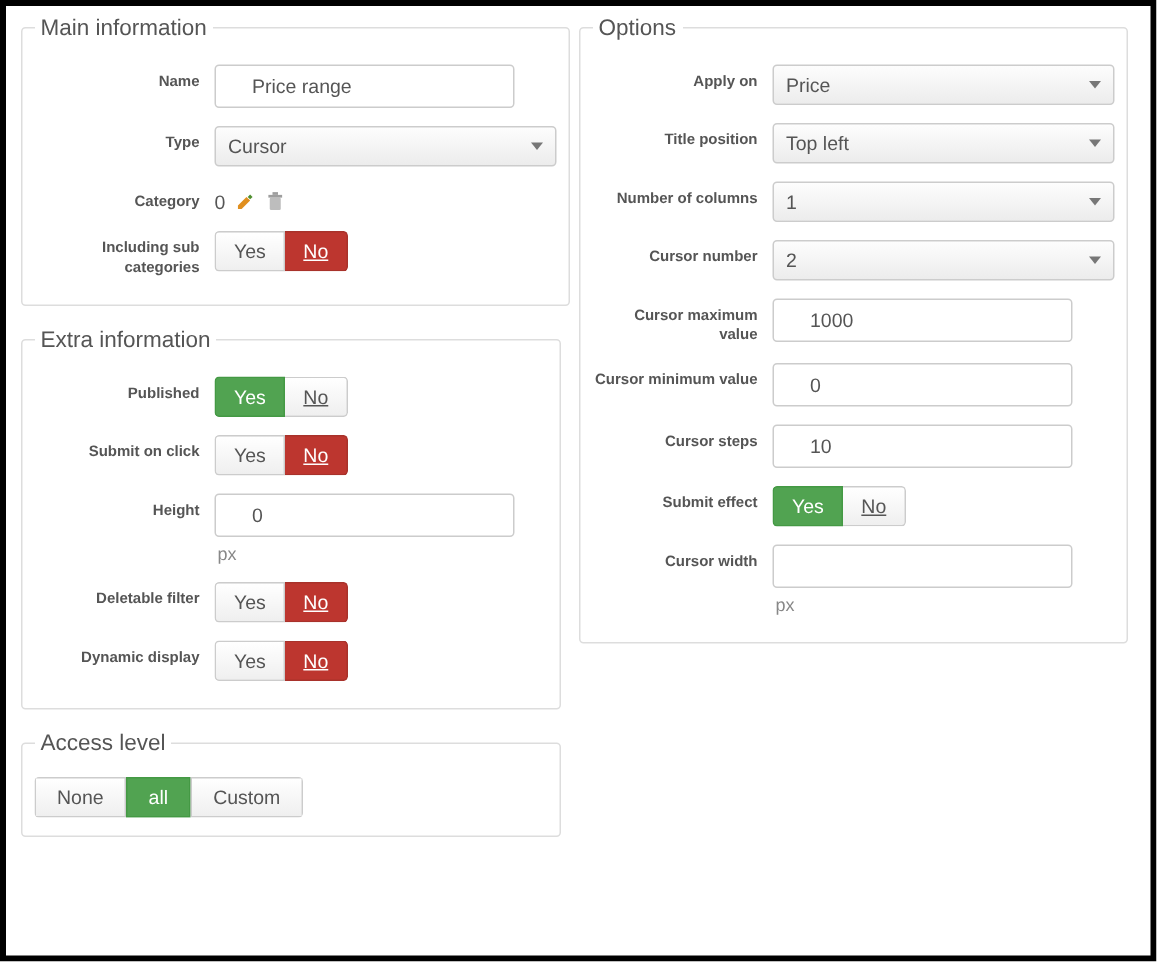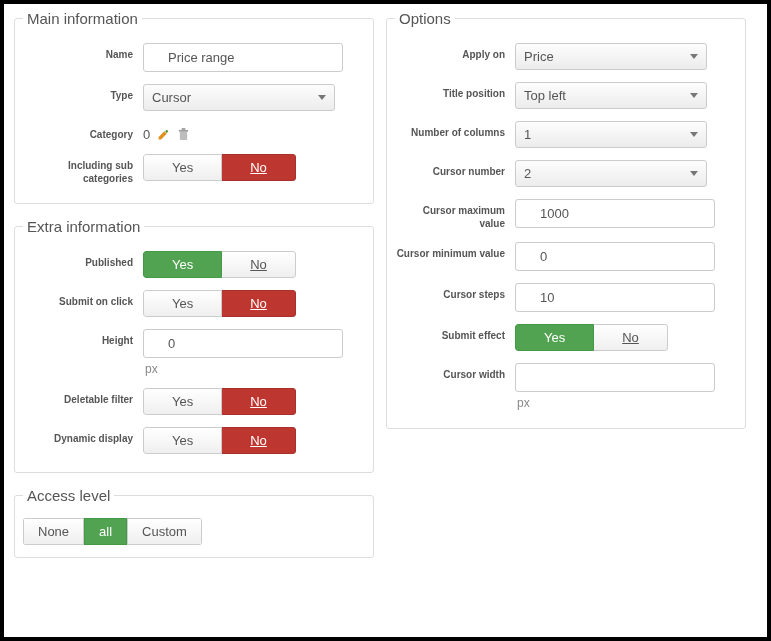--- a/index.html
+++ b/index.html
@@ -60,21 +60,21 @@
     width: 200px;
     padding: 6px 24px;
     border: 1px solid #ccc;
     border-radius: 3px;
     font-size: 13px;
     color: #555;
     background: #fff;
   }
 
   .select {
-    width: 192px;
+    width: 228px;
     padding: 5px 8px;
     border: 1px solid #ccc;
     border-radius: 3px;
     font-size: 13px;
     color: #555;
     background: linear-gradient(#fdfdfd, #ececec);
     display: flex;
     align-items: center;
     justify-content: space-between;
     cursor: pointer;
@@ -86,21 +86,21 @@
     border-top: 5px solid #777;
   }
 
   
   .btn-group {
     display: inline-flex;
     border-radius: 3px;
     overflow: hidden;
   }
   .btn {
-    padding: 6px 28px;
+    padding: 6px 12px;
     font-size: 13px;
     border: 1px solid #ccc;
     background: linear-gradient(#fff, #efefef);
     color: #555;
     cursor: pointer;
     line-height: 1;
   }
   .btn-group .btn:first-child { border-top-left-radius: 3px; border-bottom-left-radius: 3px; }
   .btn-group .btn:last-child  { border-top-right-radius: 3px; border-bottom-right-radius: 3px; border-left: 0; }
   .btn-group .btn + .btn { border-left: 0; text-decoration: underline; }

